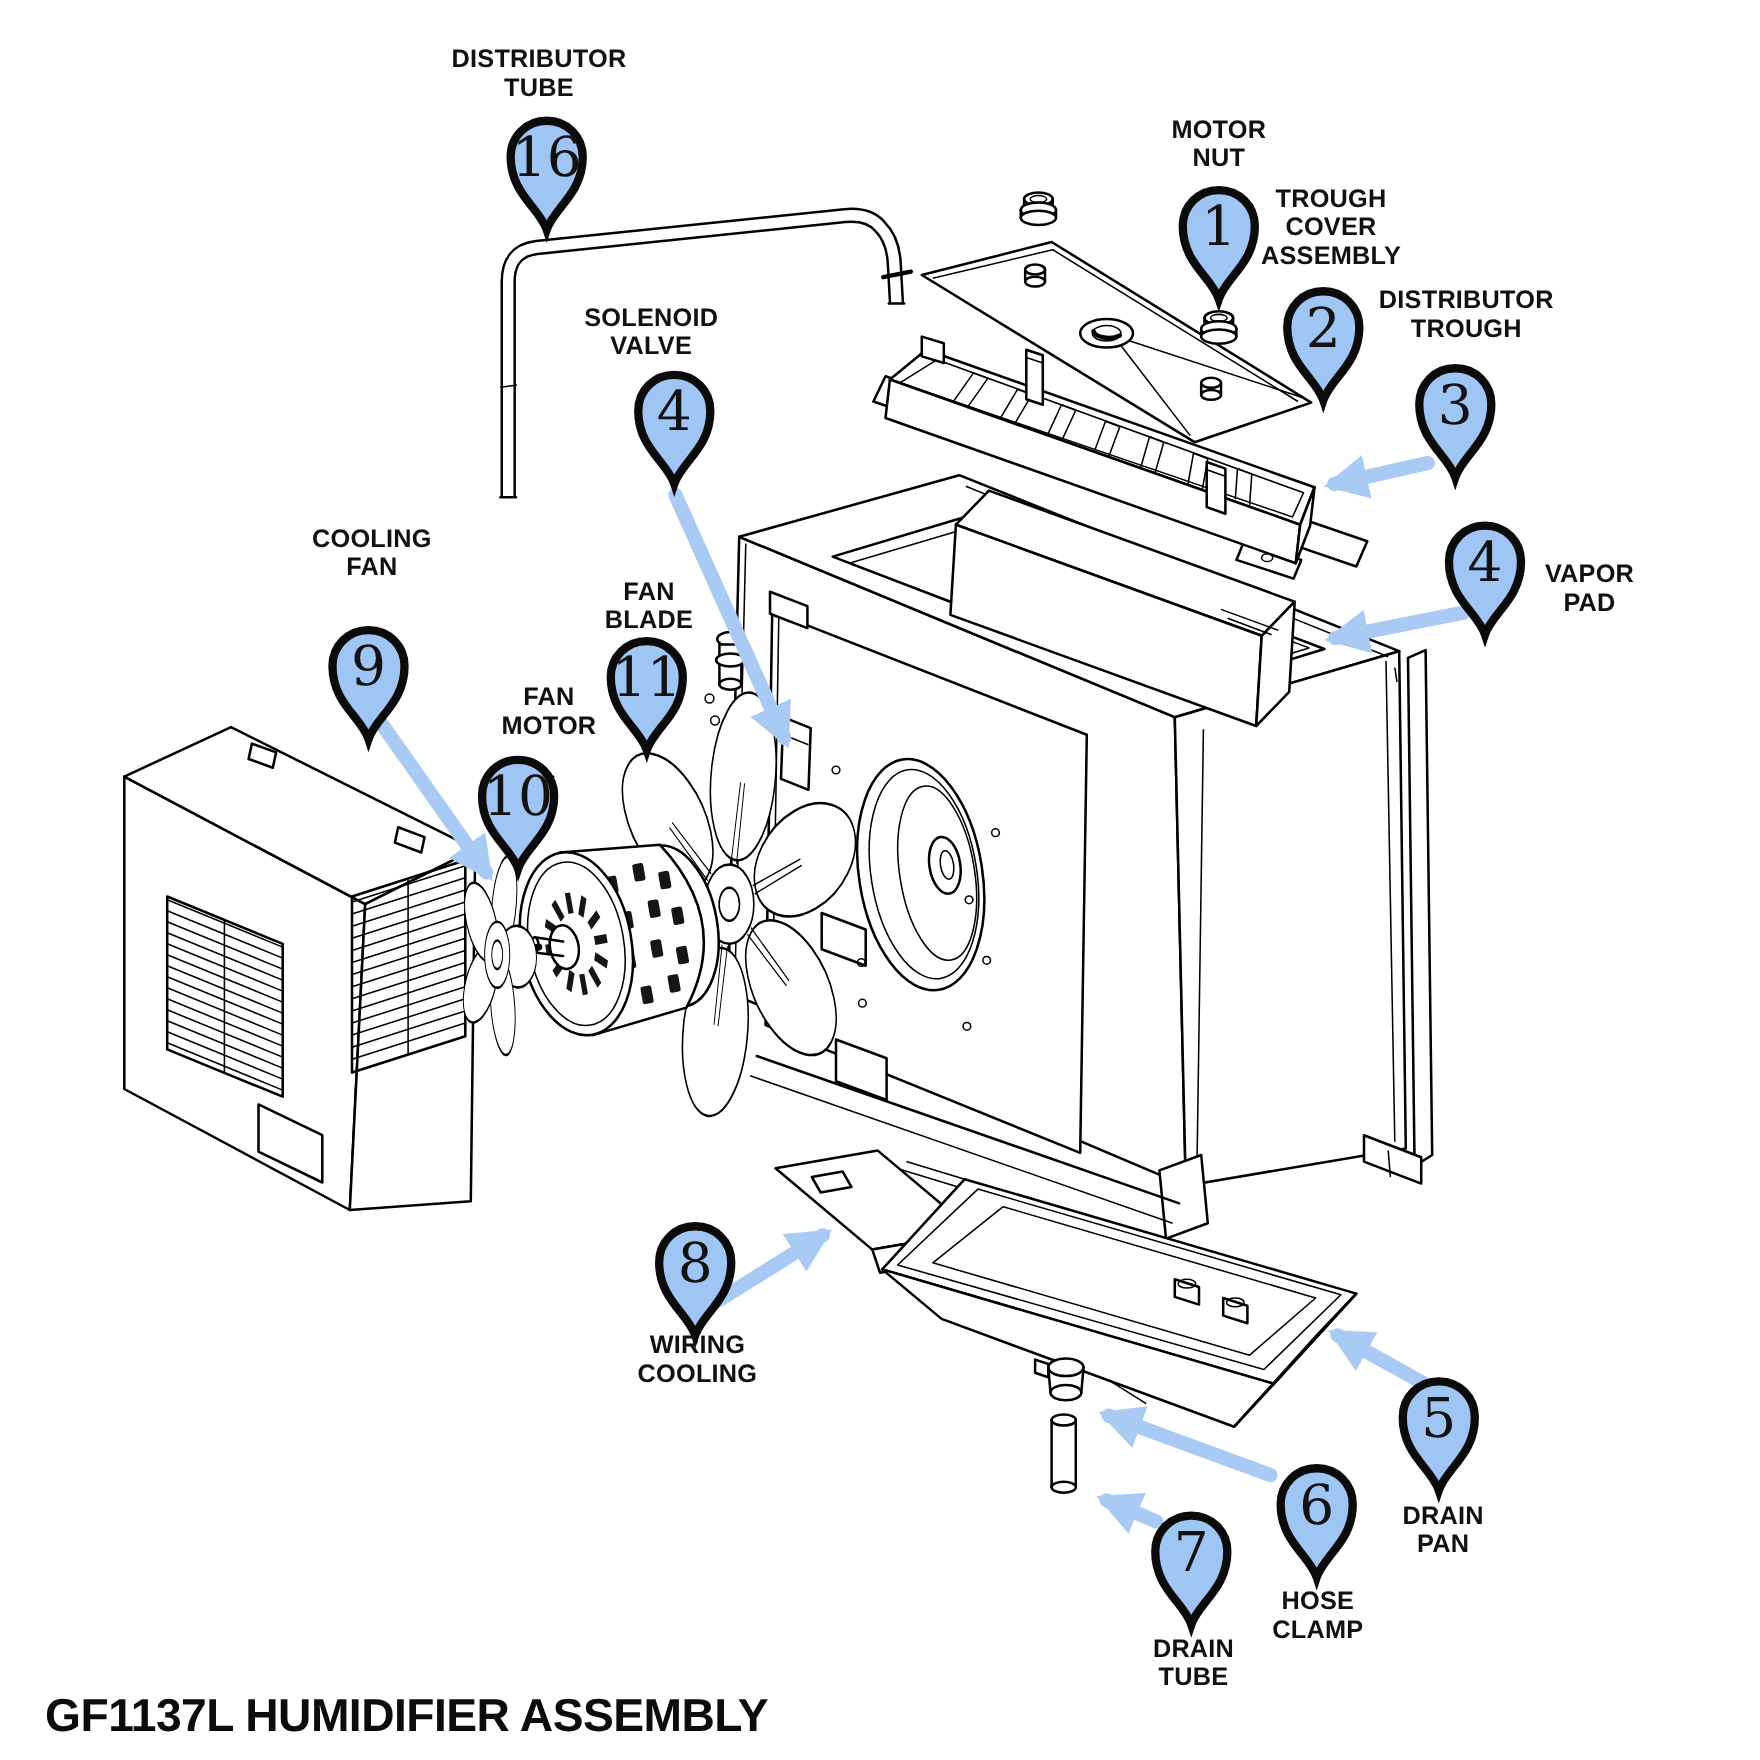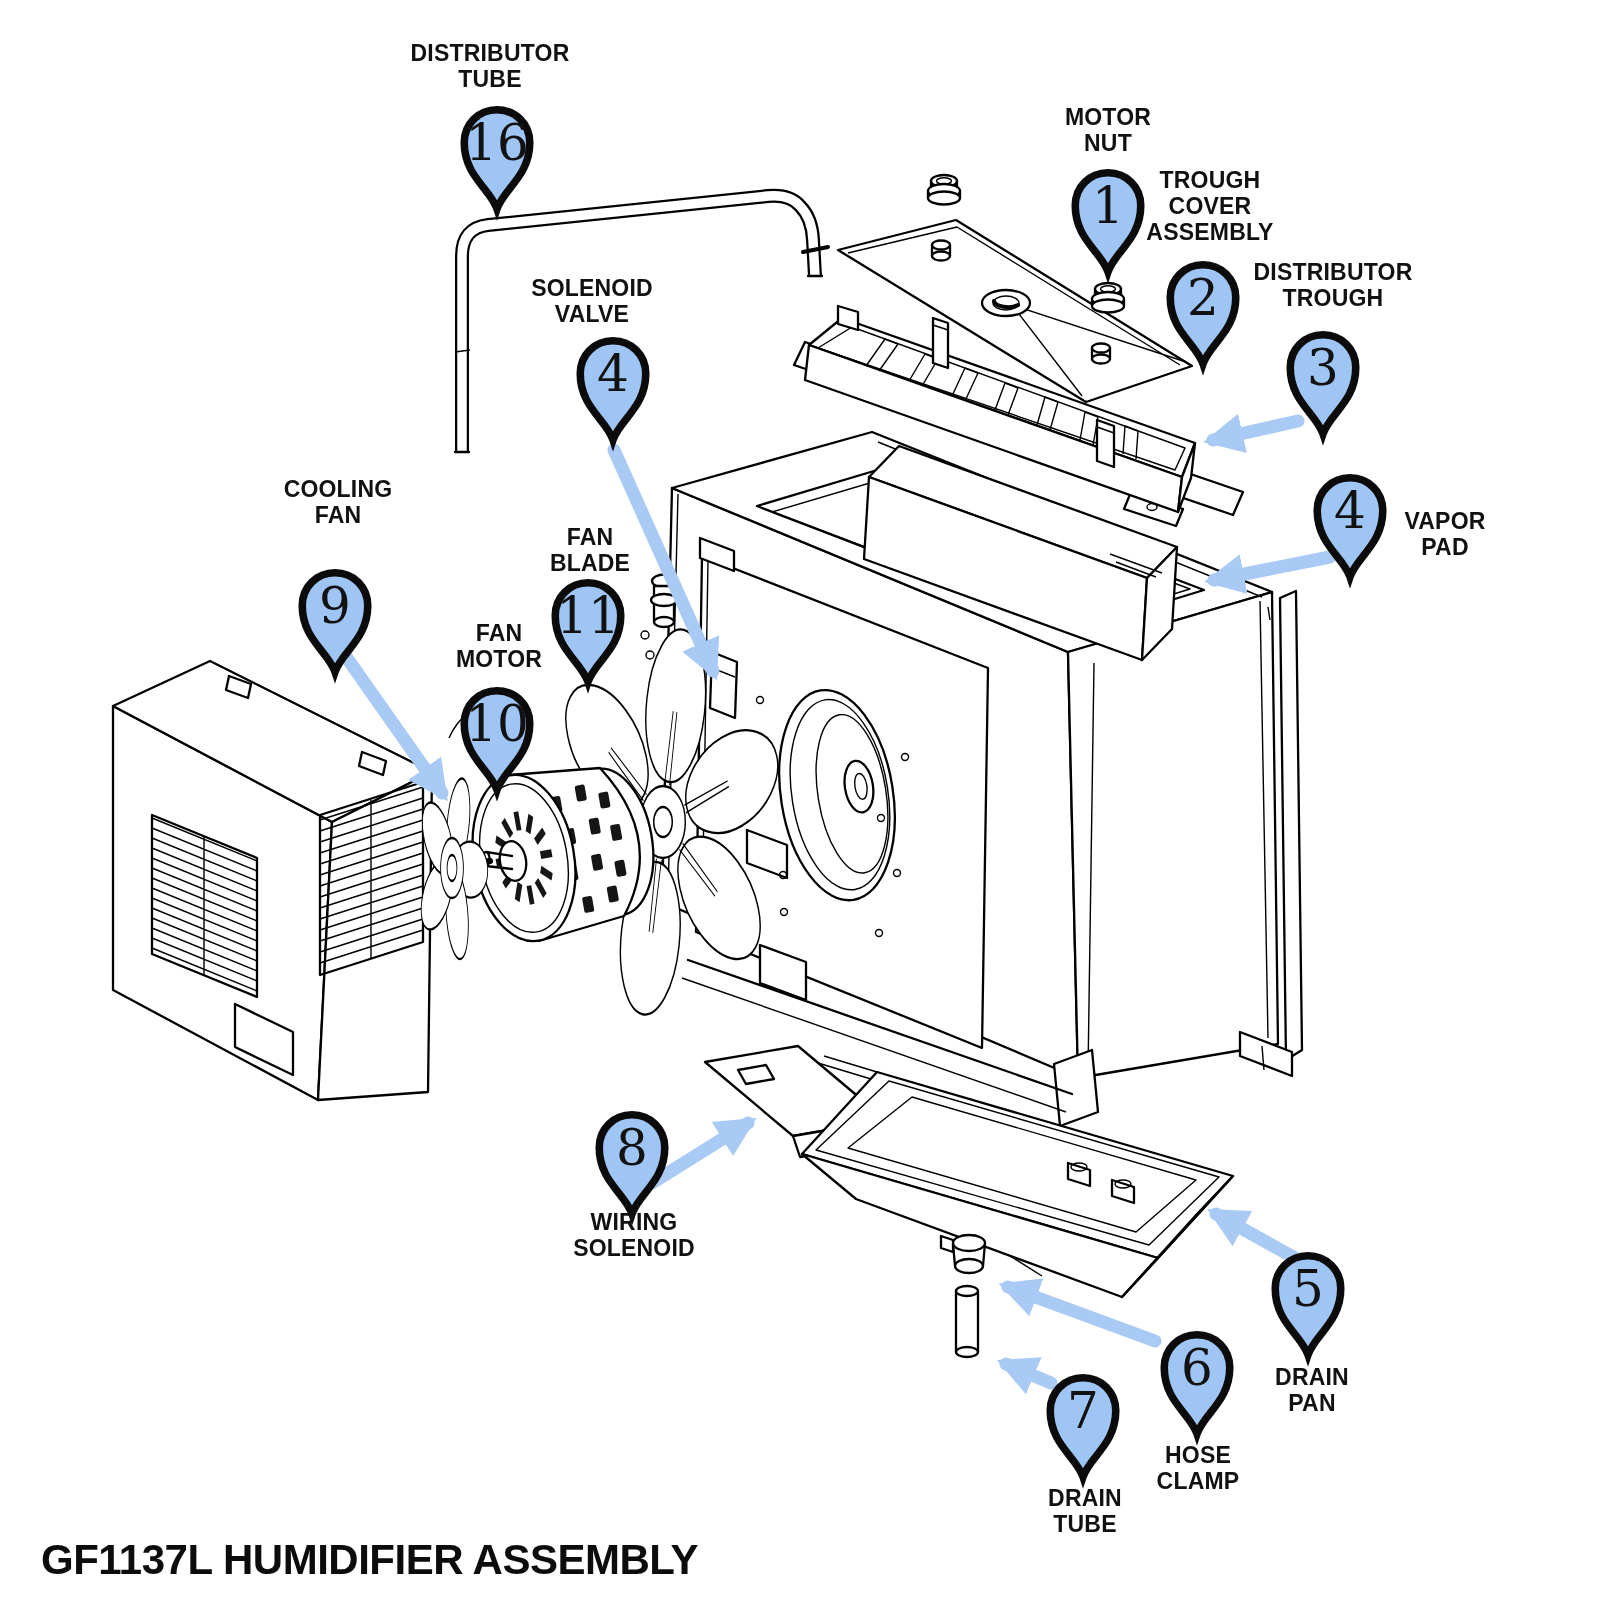--- a/index.html
+++ b/index.html
@@ -414,36 +414,36 @@
   </div>
 
   <div class="callout">
     <div class="pin" style="left:590px;top:1108px">
       <svg viewBox="0 0 100 132">
           <path class="pin-shape" d="M50 126 C42 102 11 87 11 47 C11 25 28 8 50 8 C72 8 89 25 89 47 C89 87 58 102 50 126 Z"></path>
         </svg>
       <span class="pin-num">8</span>
     </div>
     <div class="pin-label" style="left:524px;top:1209px">WIRING
-SOLENOID</div>
+COOLING</div>
   </div>
 
   <div class="callout">
     <div class="pin" style="left:293px;top:566px">
       <svg viewBox="0 0 100 132">
           <path class="pin-shape" d="M50 126 C42 102 11 87 11 47 C11 25 28 8 50 8 C72 8 89 25 89 47 C89 87 58 102 50 126 Z"></path>
         </svg>
       <span class="pin-num">9</span>
     </div>
     <div class="pin-label" style="left:228px;top:476px">COOLING
 FAN</div>
   </div>
 
   <div class="callout">
-    <div class="pin" style="left:455px;top:684px">
+    <div class="pin" style="left:429px;top:684px">
       <svg viewBox="0 0 100 132">
           <path class="pin-shape" d="M50 126 C42 102 11 87 11 47 C11 25 28 8 50 8 C72 8 89 25 89 47 C89 87 58 102 50 126 Z"></path>
         </svg>
       <span class="pin-num">10</span>
     </div>
     <div class="pin-label" style="left:389px;top:620px">FAN
 MOTOR</div>
   </div>
 
   <div class="callout">

